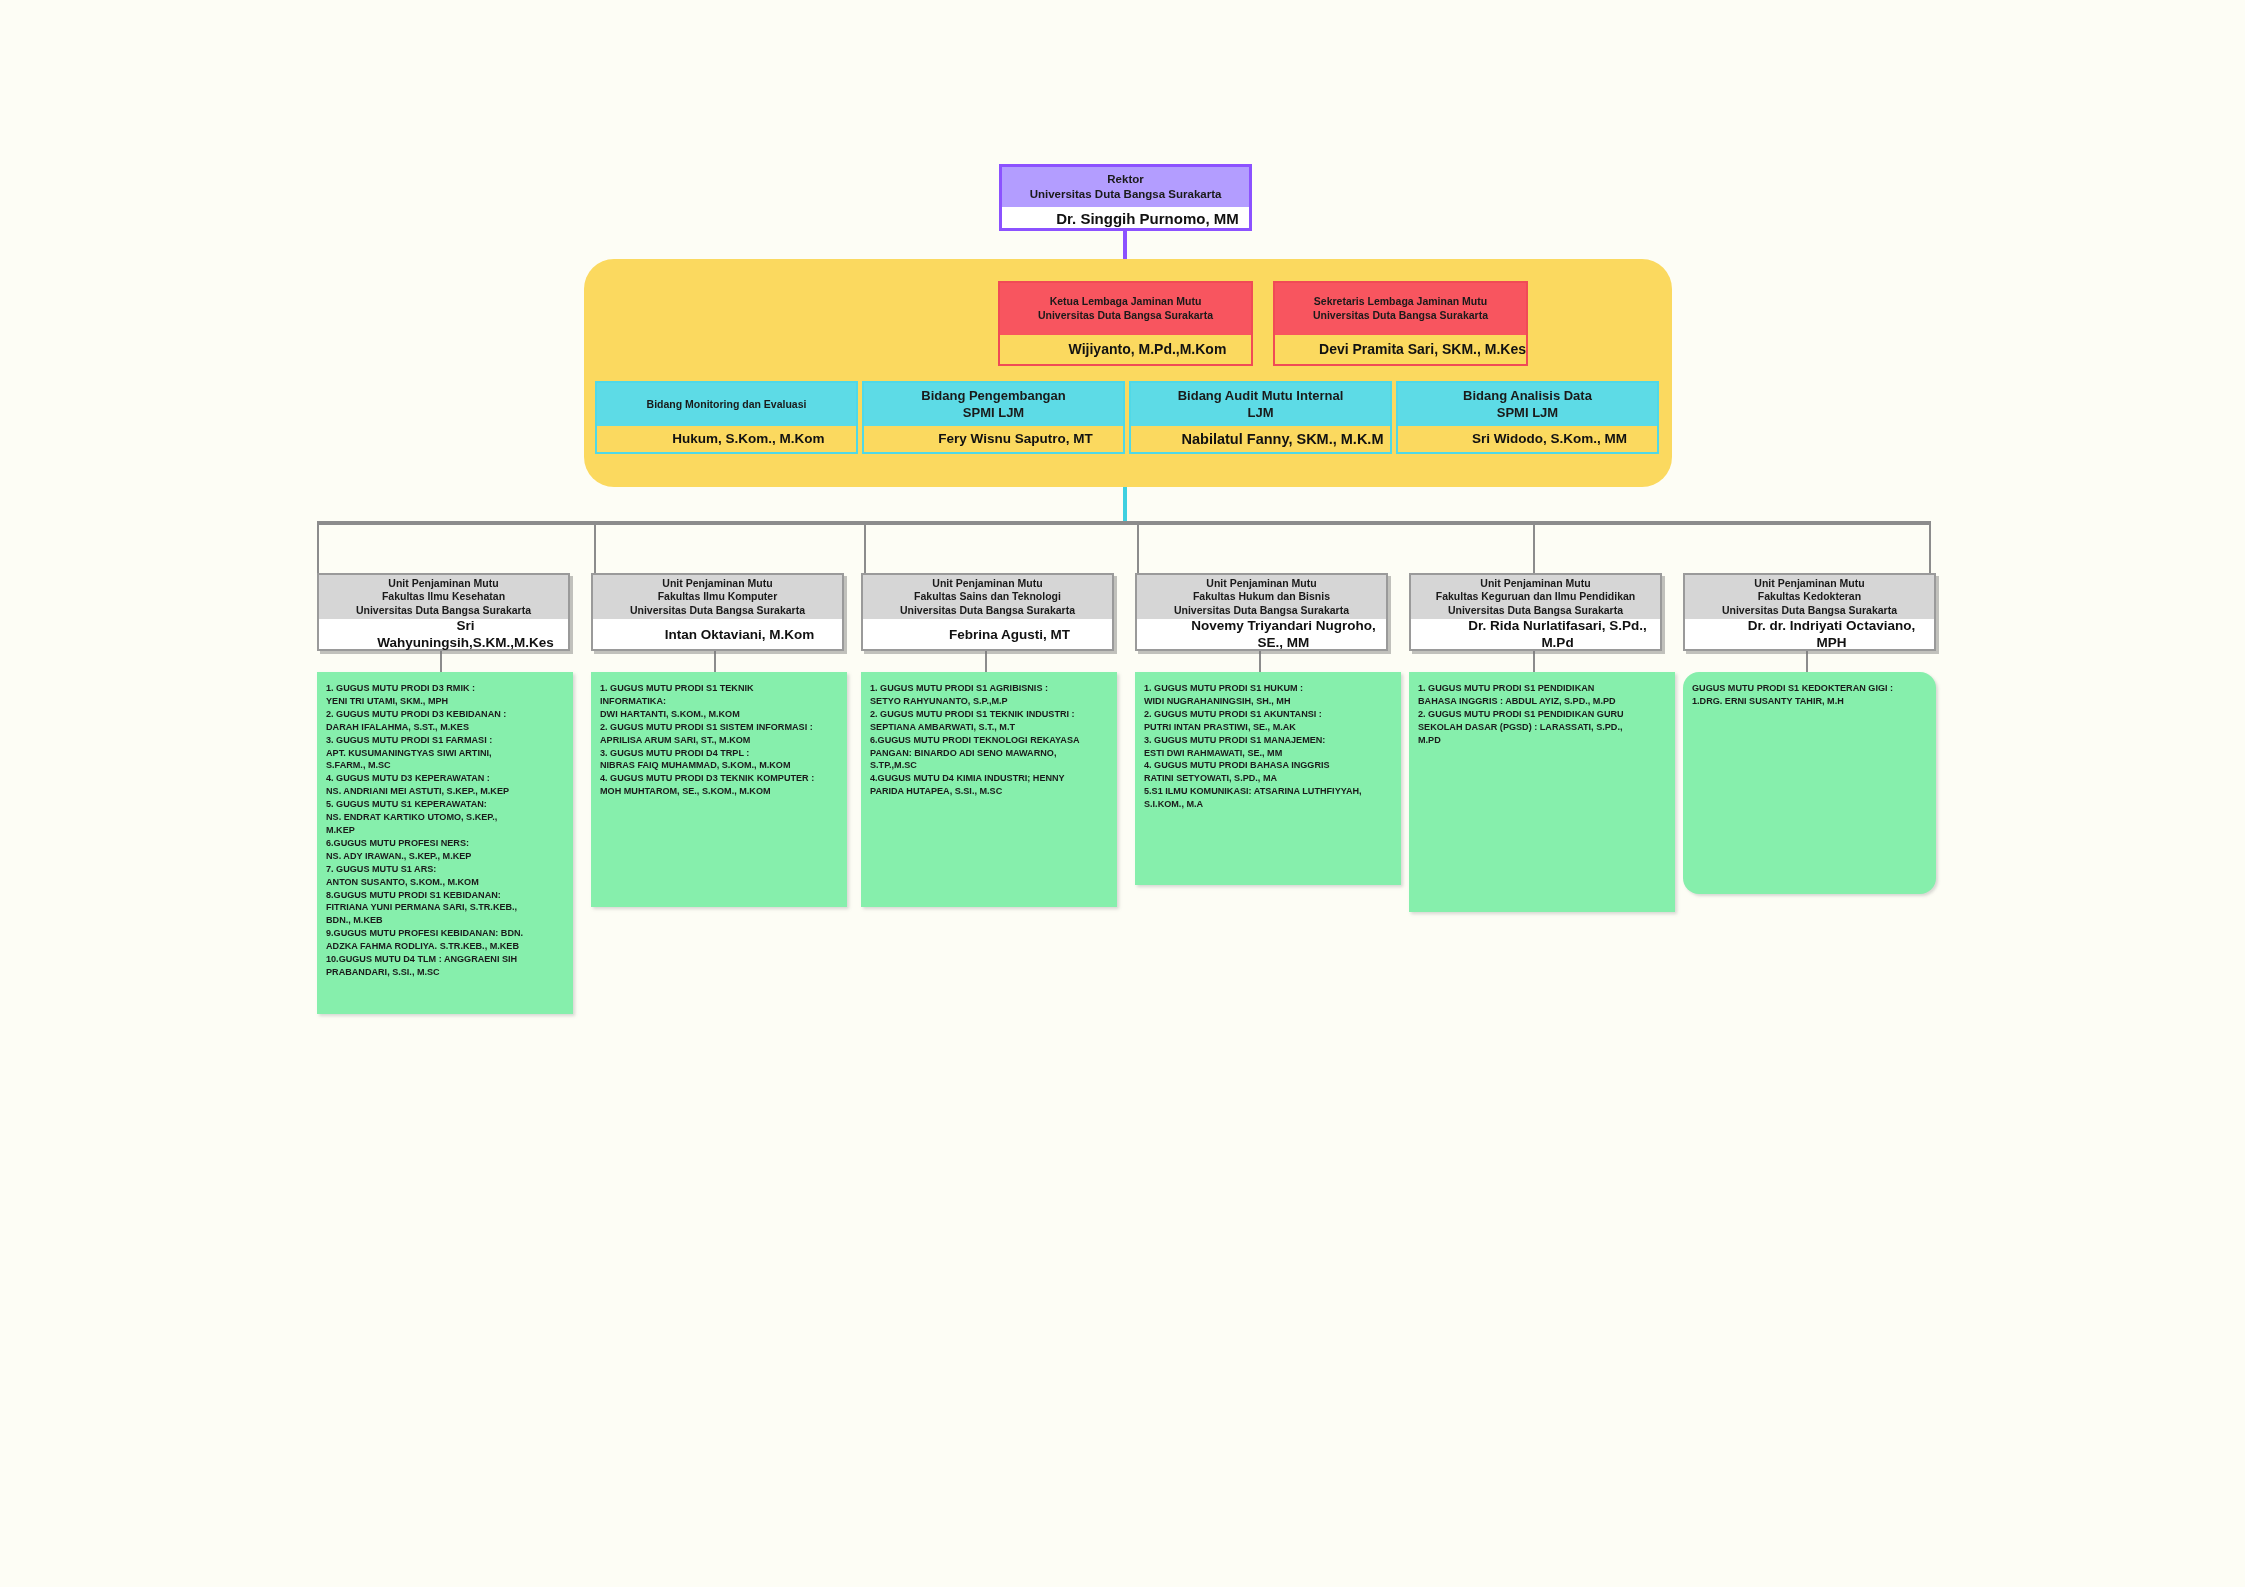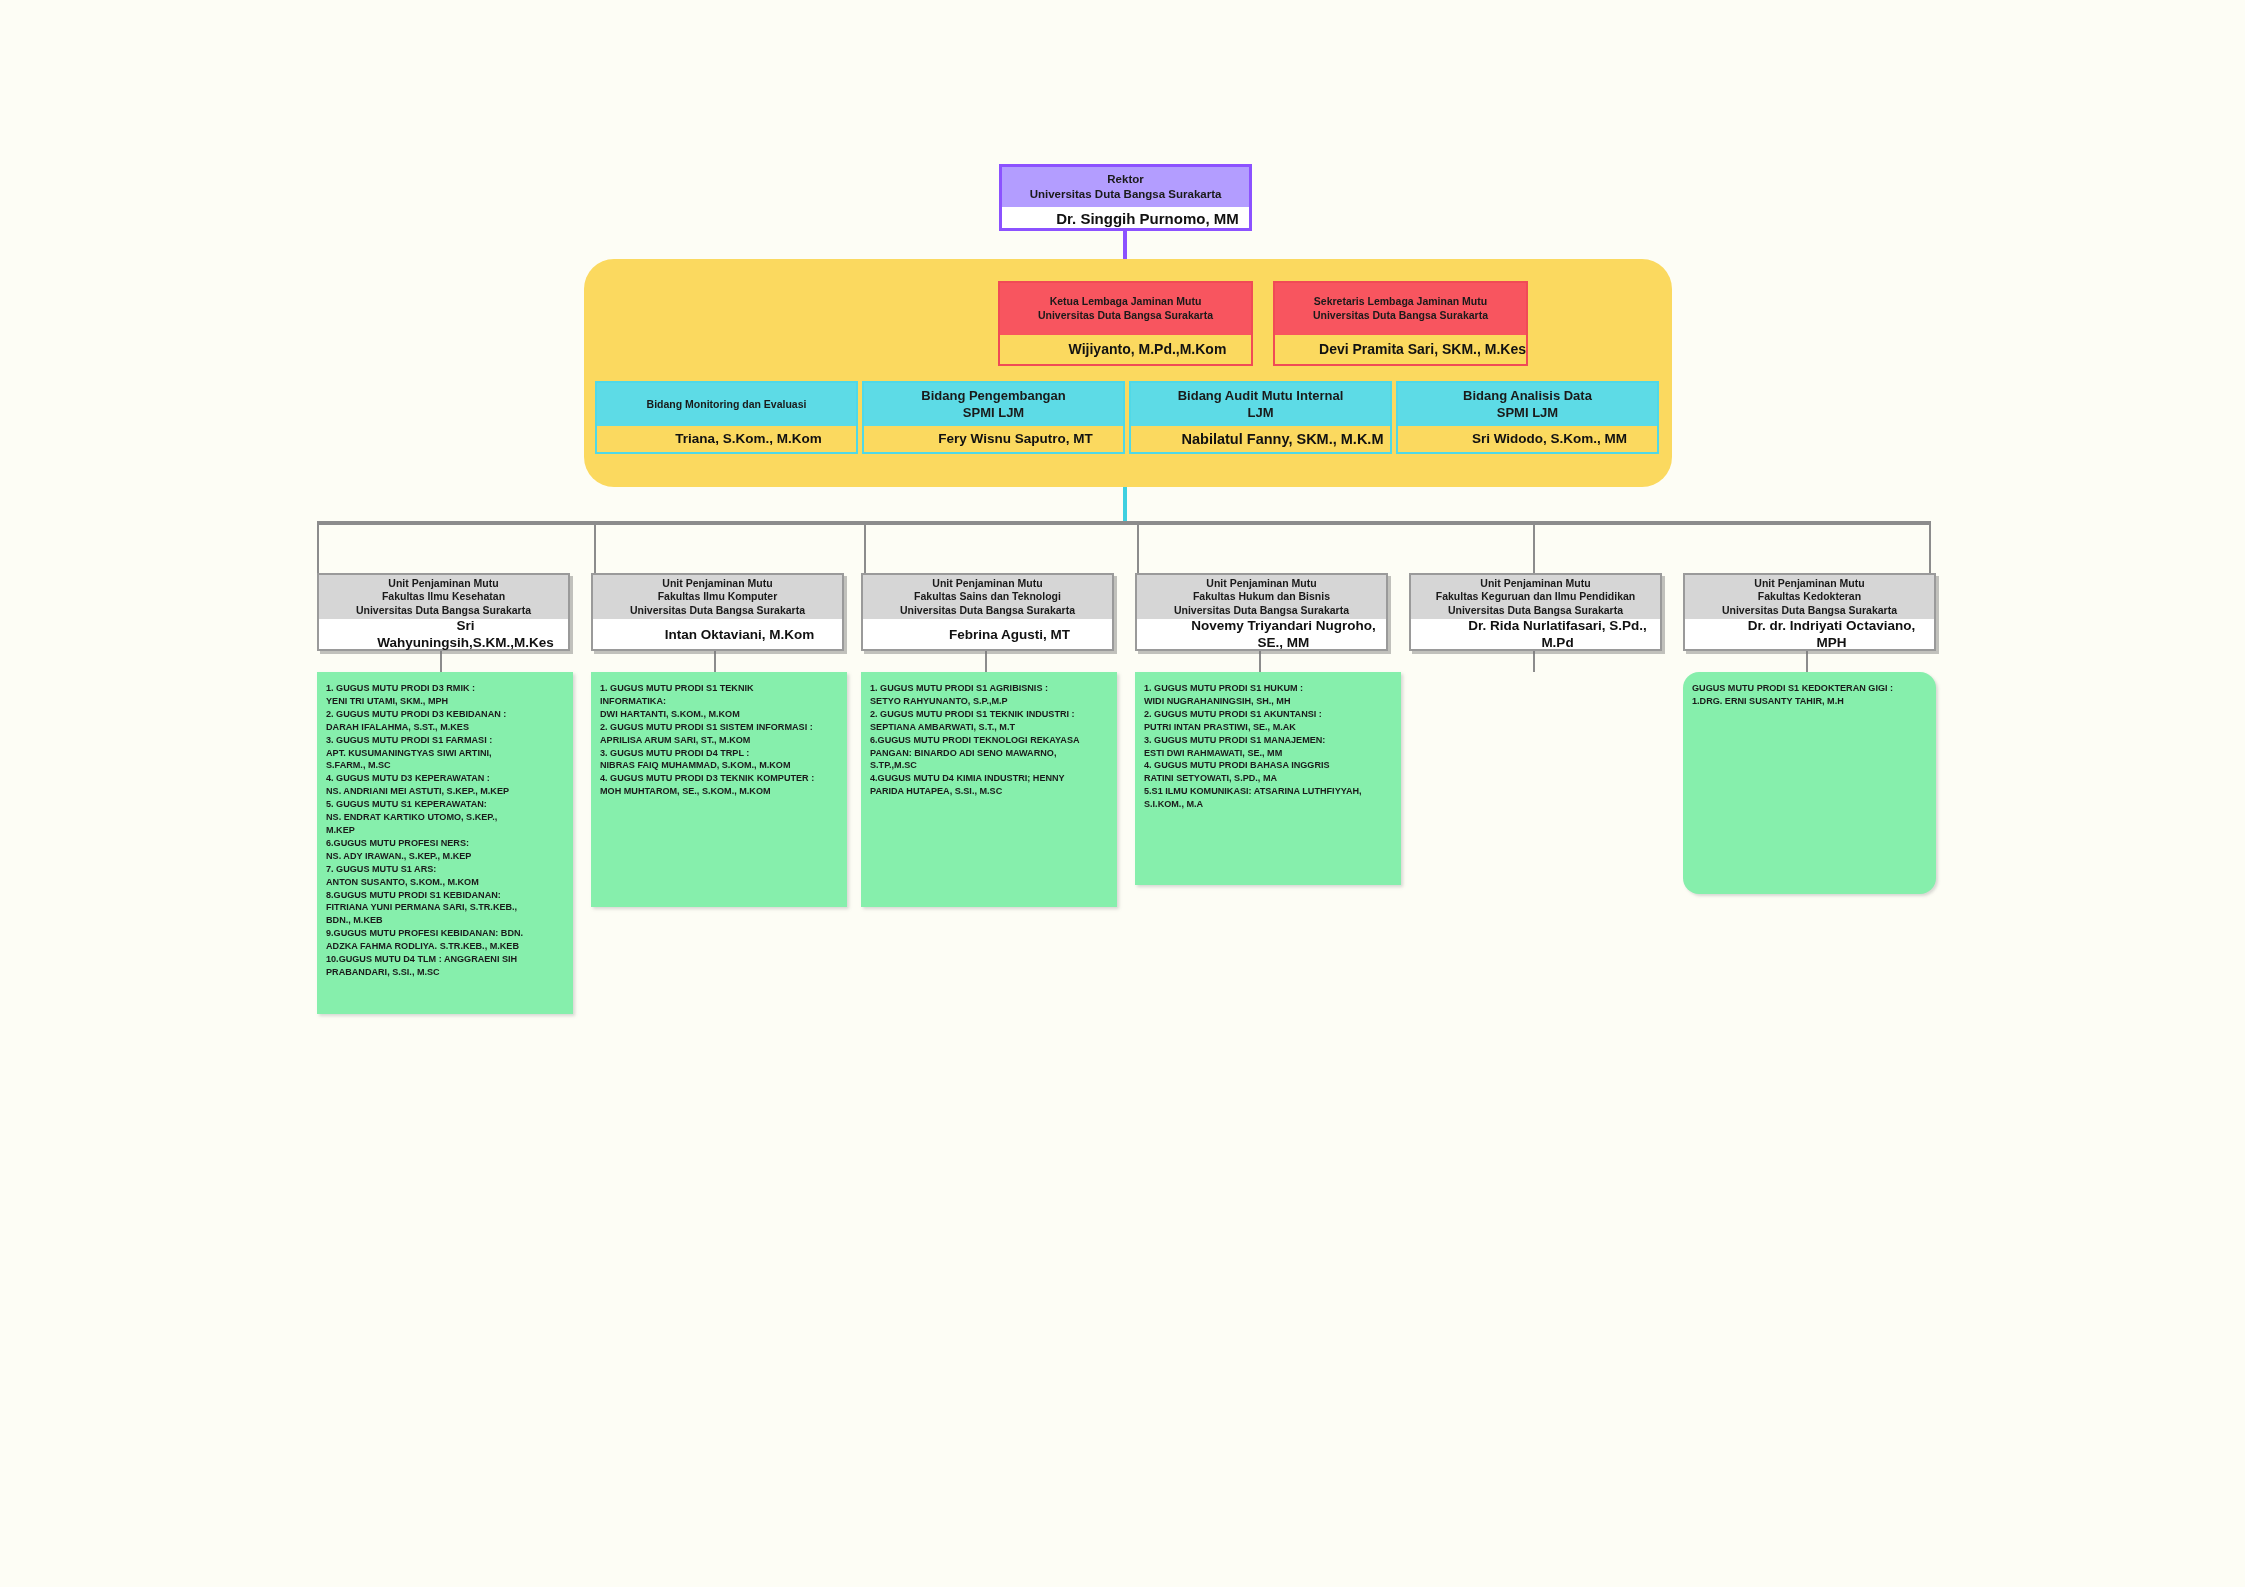--- a/index.html
+++ b/index.html
@@ -137,21 +137,21 @@
     <div class="head">
       <span><span>Sekretaris Lembaga Jaminan Mutu</span><br><span>Universitas Duta Bangsa Surakarta</span></span>
     </div>
     <div class="name">Devi Pramita Sari, SKM., M.Kes</div>
   </div>
 
   <div class="node cyan" id="bidang1">
     <div class="head">
       <span><span>Bidang Monitoring dan Evaluasi</span></span>
     </div>
-    <div class="name">Triana, S.Kom., M.Kom</div>
+    <div class="name">Hukum, S.Kom., M.Kom</div>
   </div>
 
   <div class="node cyan" id="bidang2">
     <div class="head">
       <span><span>Bidang Pengembangan</span><br><span>SPMI LJM</span></span>
     </div>
     <div class="name">Fery Wisnu Saputro, MT</div>
   </div>
 
   <div class="node cyan" id="bidang3">
@@ -258,17 +258,22 @@
      WIDI NUGRAHANINGSIH, SH., MH
 2. GUGUS MUTU PRODI S1 AKUNTANSI :
      PUTRI INTAN PRASTIWI, SE., M.AK
 3. GUGUS MUTU PRODI S1 MANAJEMEN:
     ESTI DWI RAHMAWATI, SE., MM
 4. GUGUS MUTU PRODI BAHASA INGGRIS
     RATINI SETYOWATI, S.PD., MA
 5.S1 ILMU KOMUNIKASI: ATSARINA LUTHFIYYAH,
 S.I.KOM., M.A</div>
 
+  <div class="green" style="left:1409px;top:656px;width:266px;height:240px;">1. GUGUS MUTU PRODI S1 PENDIDIKAN
+BAHASA INGGRIS : ABDUL AYIZ, S.PD., M.PD
+2. GUGUS MUTU PRODI S1 PENDIDIKAN GURU
+SEKOLAH DASAR (PGSD) : LARASSATI, S.PD.,
+M.PD</div>
 
   <div class="green" style="left:1683px;top:656px;width:253px;height:222px;border-radius:16px;">GUGUS MUTU PRODI S1 KEDOKTERAN GIGI :
 1.DRG. ERNI SUSANTY TAHIR, M.H</div>
 
 </div>
 
 </body></html>

